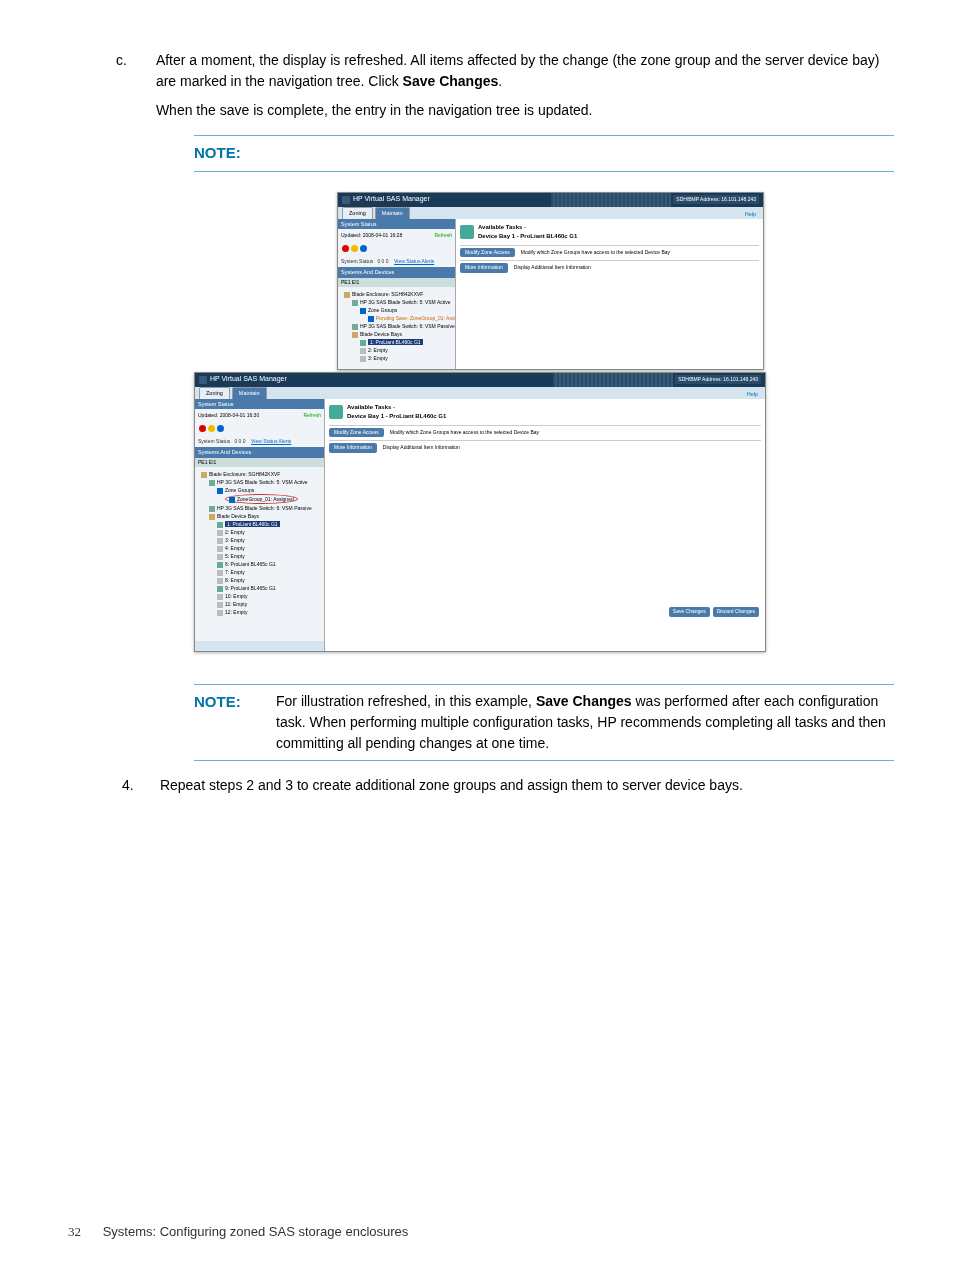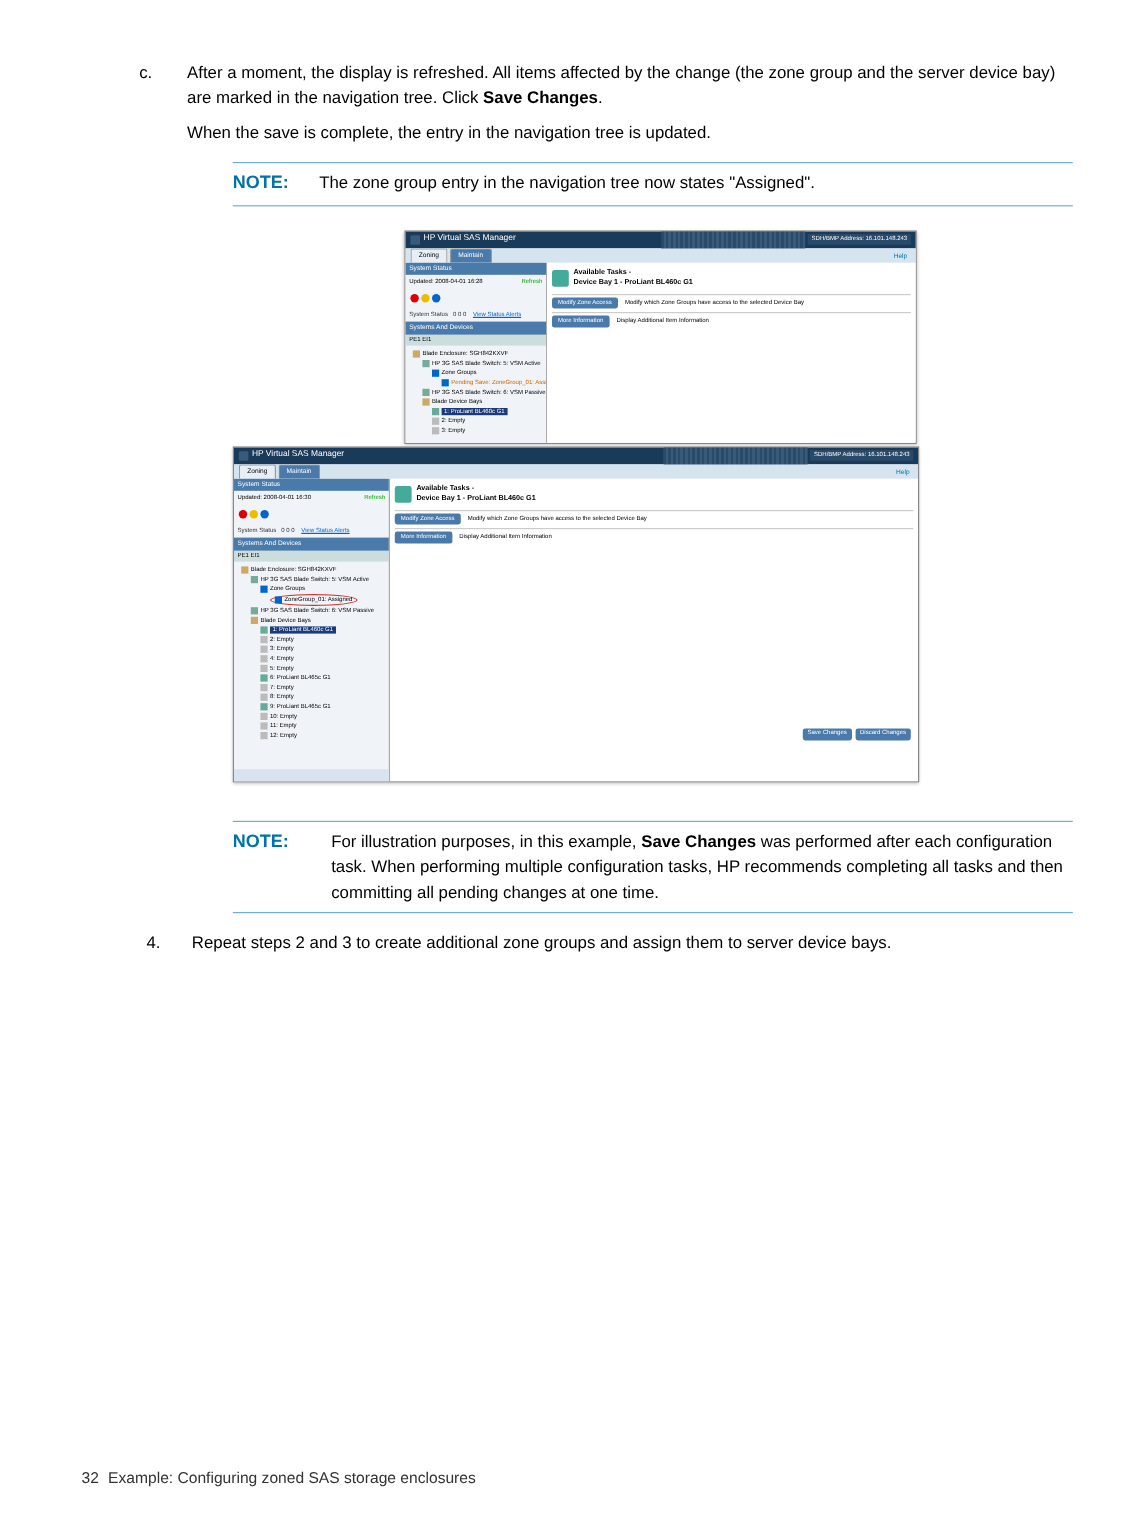--- a/index.html
+++ b/index.html
@@ -19,21 +19,21 @@
     .list-body { display: inline-block; width: calc(100% - 40px); vertical-align: top; }
     .bold { font-weight: bold; }
     .note-row { display: flex; margin: 14px 0 10px 134px; border-top: 1px solid #6baed6; border-bottom: 1px solid #6baed6; padding: 6px 0; }
     .note-label { color: #0073a8; font-weight: bold; font-size: 15px; width: 72px; flex-shrink: 0; }
     .note-text { flex: 1; }
     .note-row2 { display: flex; margin: 16px 0 10px 134px; border-top: 1px solid #6baed6; border-bottom: 1px solid #6baed6; padding: 6px 0; }
     .note-row2 .note-label { width: 82px; }
     .step4 { margin-left: 62px; margin-top: 14px; }
     .step4 .marker { display: inline-block; width: 34px; vertical-align: top; }
     .footer { position: absolute; bottom: 30px; left: 68px; font-size: 13px; color: #333; }
-    .page-num { display: inline-block; margin-right: 4px; }
+    .page-num { display: inline-block; margin-right: 18px; font-family: Liberation Serif, serif; }
 
     
     .shots { margin: 20px 0 6px 134px; position: relative; width: 572px; height: 476px; }
 
     
     .shot-top {
       position: absolute; top: 0; left: 143px;
       width: 427px; height: 178px;
       border: 1px solid #888; background: #fff;
       box-shadow: 0 1px 3px rgba(0,0,0,.3);
@@ -98,21 +98,20 @@
   <span class="list-marker">c.</span>
   <span class="list-body">
     <span>After a moment, the display is refreshed. All items affected by the change (the zone group and the server device bay) are marked in the navigation tree. Click </span><span class="bold">Save Changes</span><span>.</span>
     <div style="height:8px"></div>
     <span>When the save is complete, the entry in the navigation tree is updated.</span>
   </span>
 </div>
 
 <div class="note-row">
   <div class="note-label">NOTE:</div>
-  <div class="note-text">The zone group entry in the navigation tree now states "Assigned".</div>
 </div>
 
 <div class="shots">
 
   <div class="shot-top">
     <div class="vsm-title">
       <span class="tlogo"></span>
       <span>HP Virtual SAS Manager</span>
       <span class="timg"></span>
       <span class="addr">SDH/BMP Address: 16.101.148.243</span>
@@ -229,25 +228,25 @@
           <span class="sbtn">Discard Changes</span>
         </div>
       </div>
     </div>
   </div>
 </div>
 
 <div class="note-row2">
   <div class="note-label">NOTE:</div>
   <div class="note-text">
-    <span>For illustration purposes, in this example, </span><span class="bold">Save Changes</span><span> was performed after each configuration task. When performing multiple configuration tasks, HP recommends completing all tasks and then committing all pending changes at one time.</span>
+    <span>For illustration refreshed, in this example, </span><span class="bold">Save Changes</span><span> was performed after each configuration task. When performing multiple configuration tasks, HP recommends completing all tasks and then committing all pending changes at one time.</span>
   </div>
 </div>
 
 <div class="step4">
   <span class="marker">4.</span>
   <span>Repeat steps 2 and 3 to create additional zone groups and assign them to server device bays.</span>
 </div>
 
 <div class="footer">
   <span class="page-num">32</span>
-  <span>Example: Configuring zoned SAS storage enclosures</span>
+  <span>Systems: Configuring zoned SAS storage enclosures</span>
 </div>
 
 </body></html>

